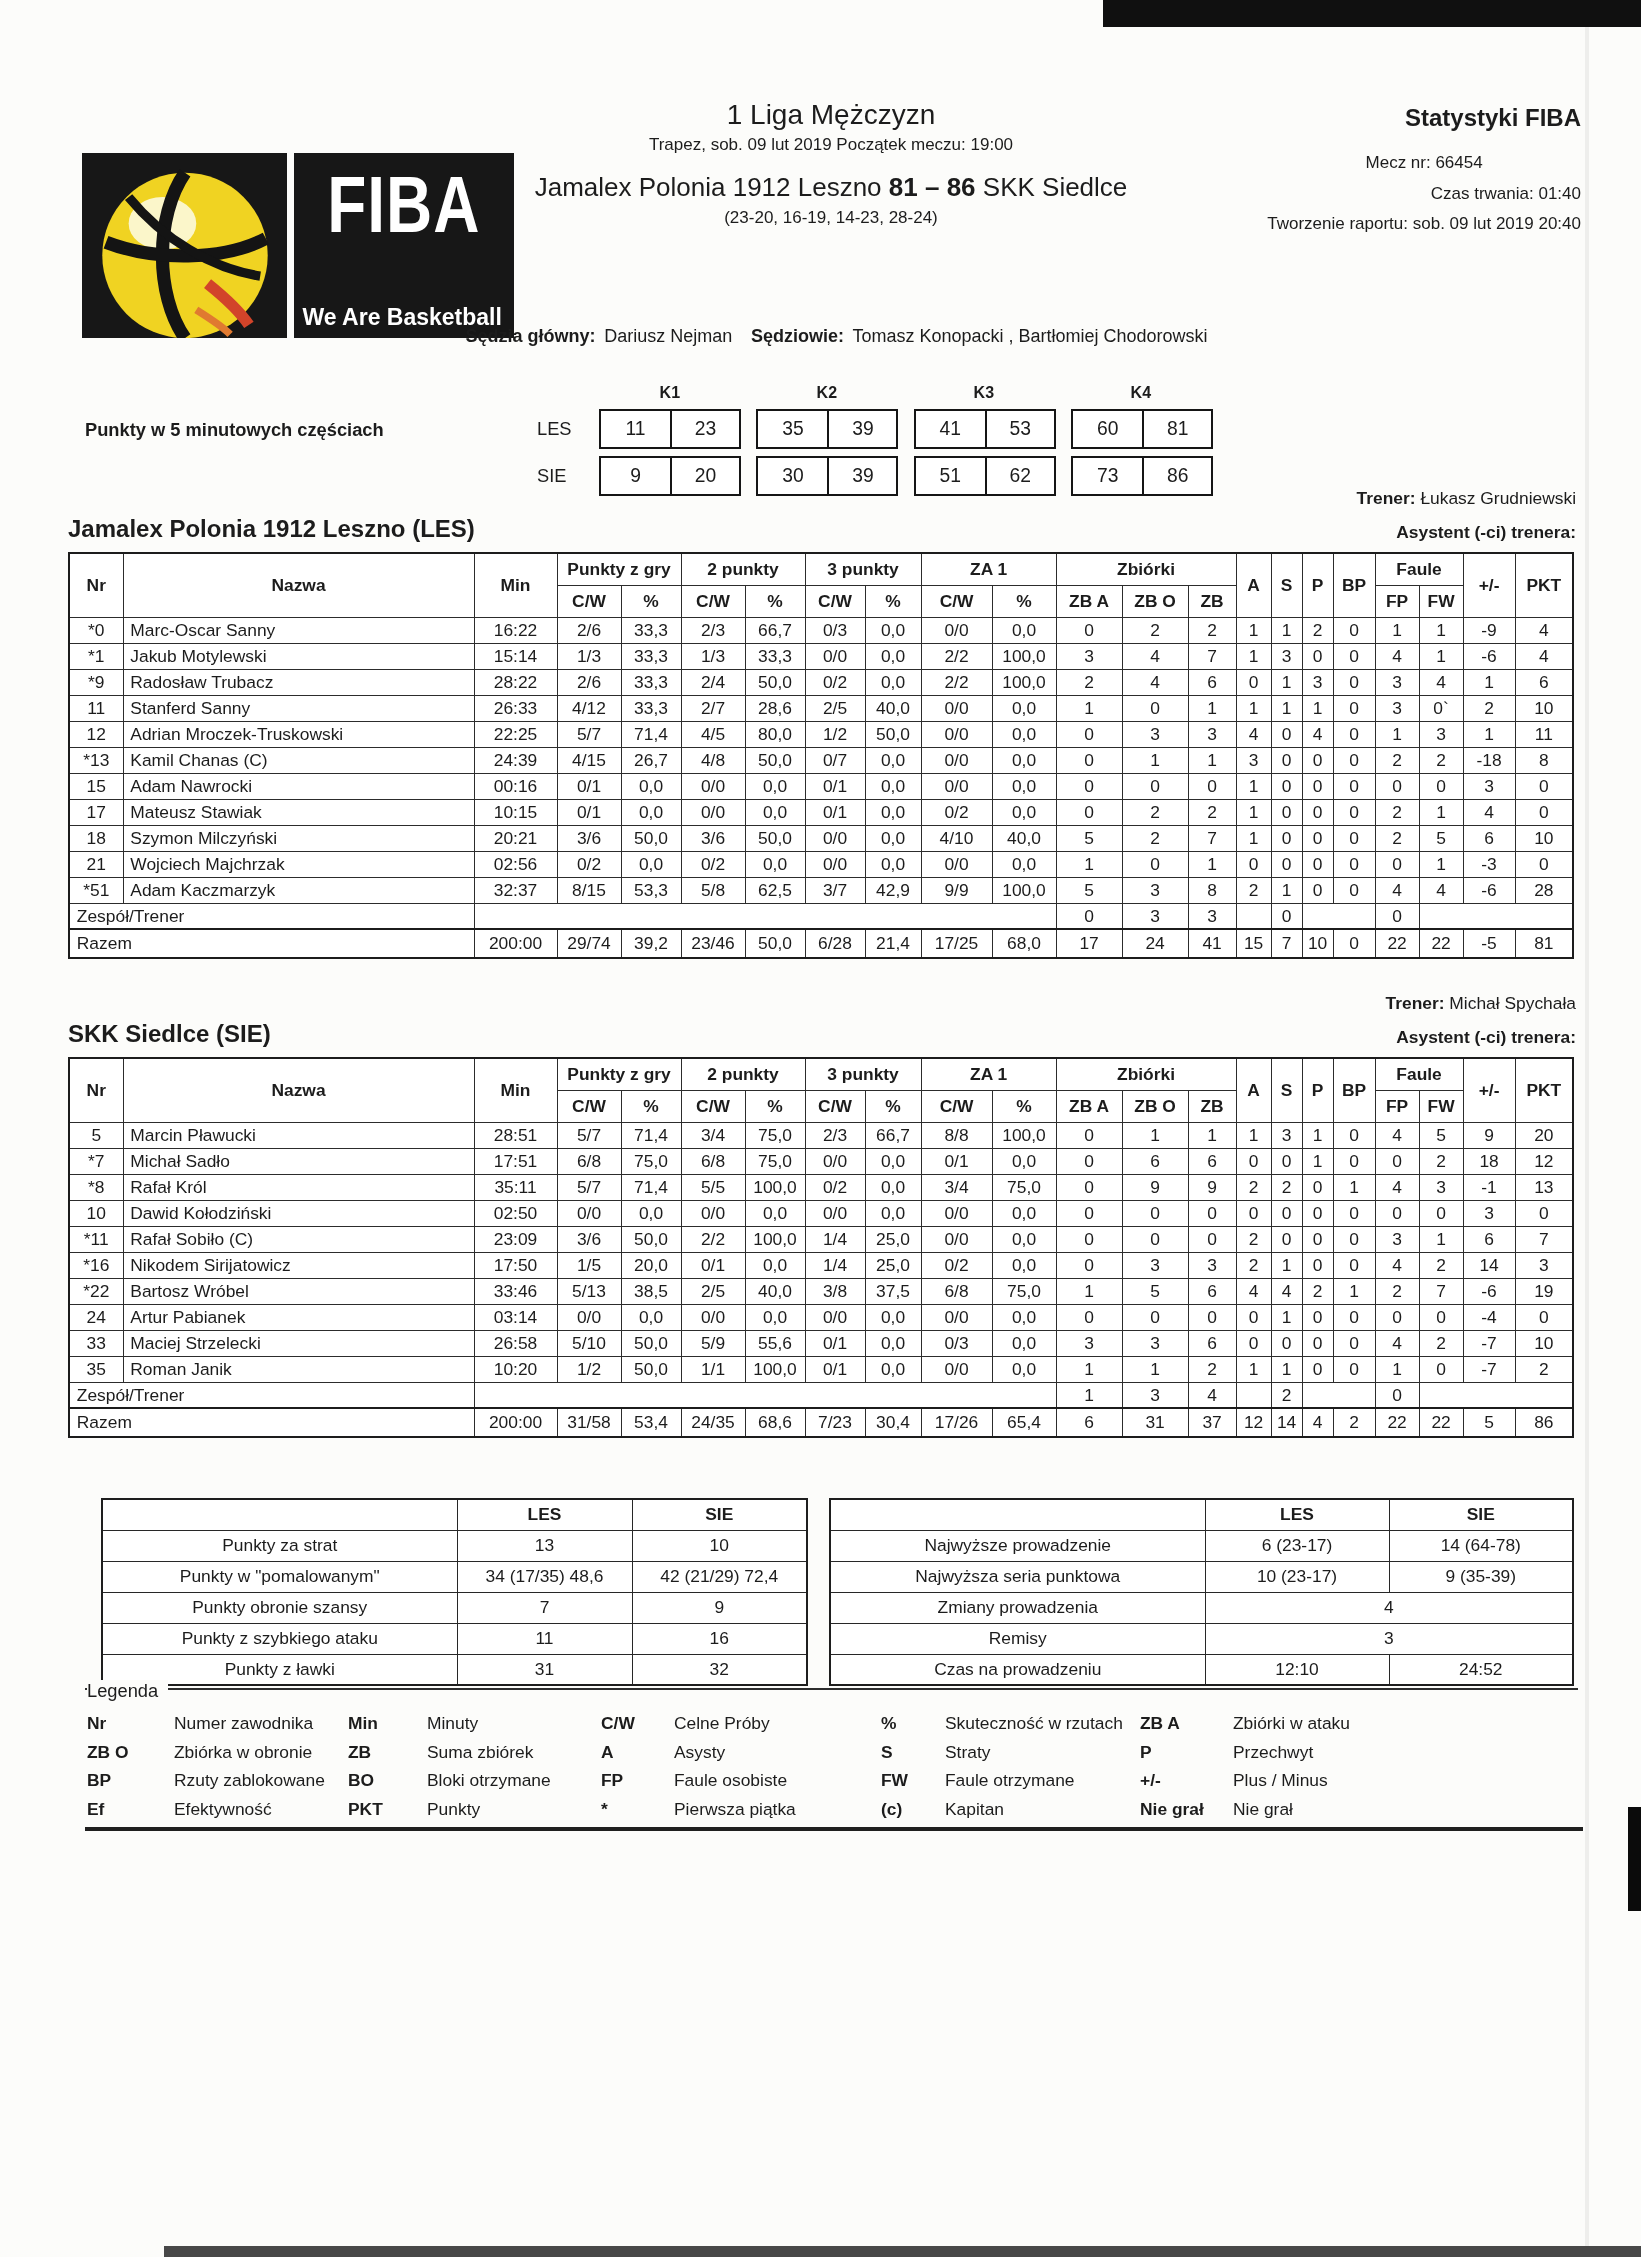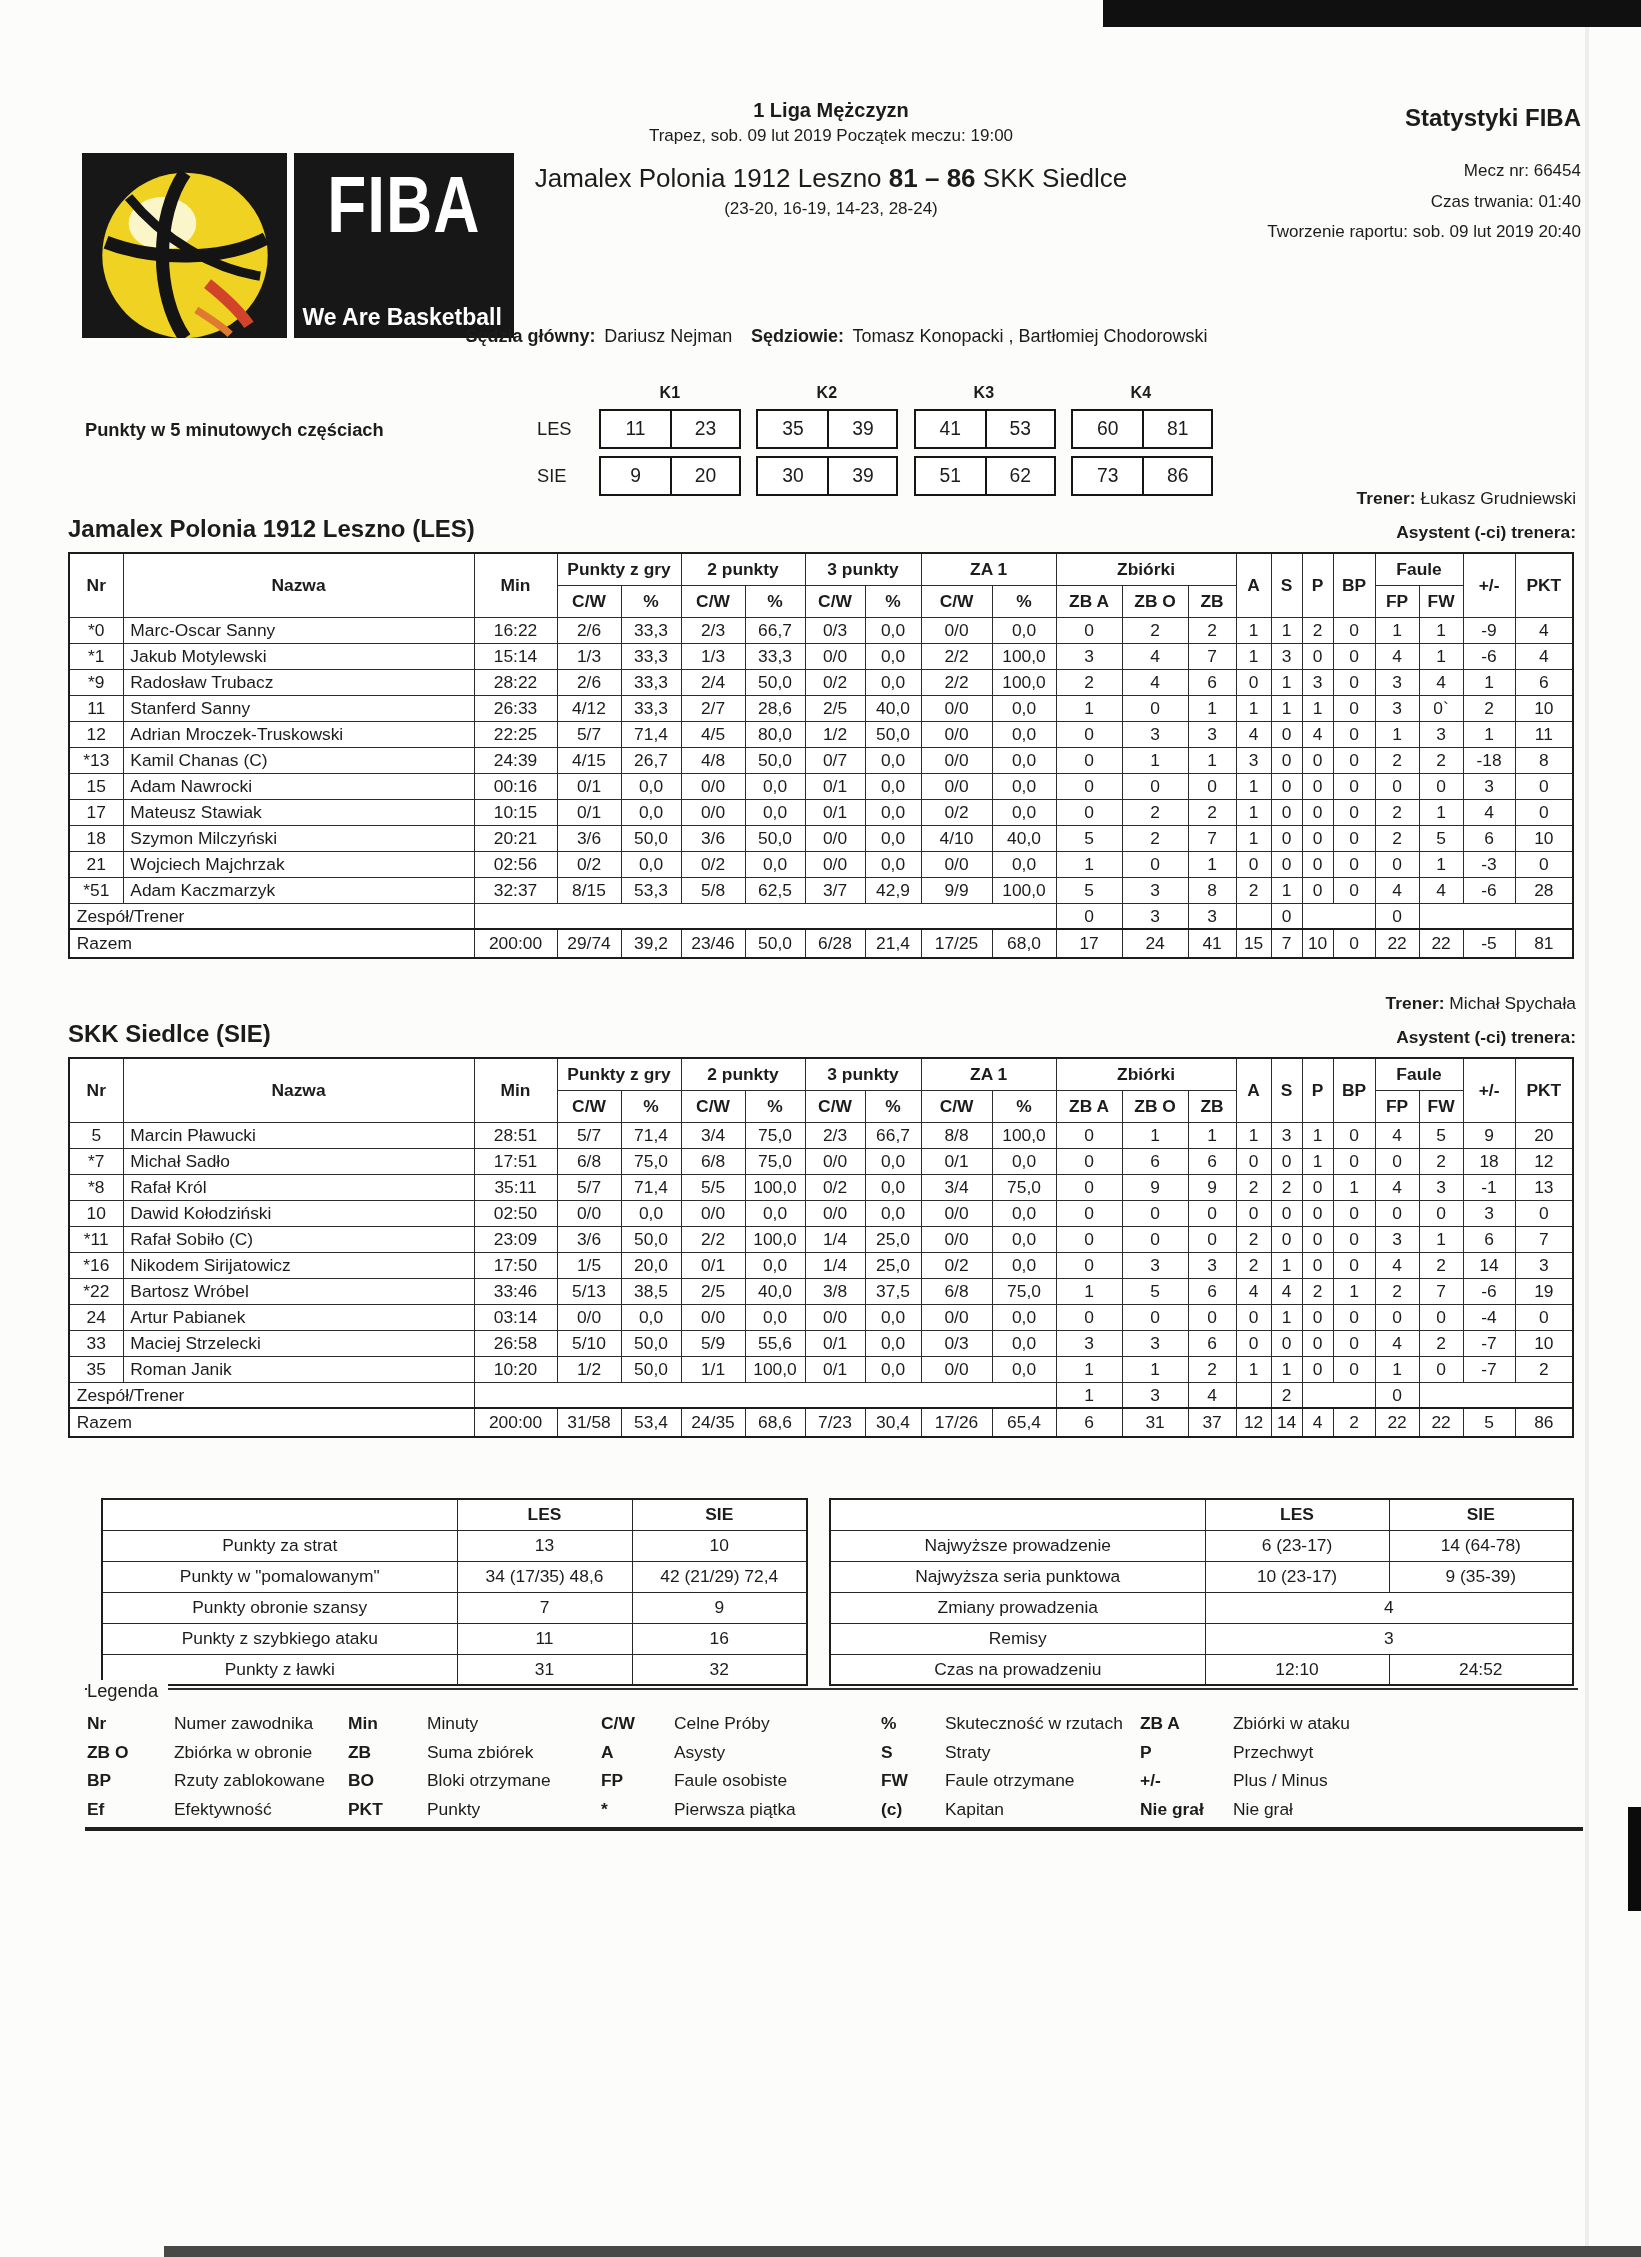--- a/index.html
+++ b/index.html
@@ -14,21 +14,21 @@
   .artifact-edge{position:absolute;top:27px;right:52px;width:3.9px;height:2221px;background:rgba(120,120,115,0.10);}
 
   
   .fiba-logo{position:absolute;left:82px;top:153px;display:flex;gap:6.8px;}
   .logo-ball-box{width:205px;height:185px;background:#171717;display:flex;align-items:center;justify-content:center;overflow:hidden;}
   .logo-right{width:220px;height:185px;background:#171717;position:relative;}
   .logo-fiba{position:absolute;top:13.5px;left:50%;transform:translateX(-50%) scaleY(1.25);
              color:#fff;font-size:64px;font-weight:bold;letter-spacing:1px;}
   .logo-tag{position:absolute;bottom:6.8px;left:8.7px;color:#fff;font-size:23px;font-weight:bold;white-space:nowrap;}
   .header-center{position:absolute;left:406px;width:850px;top:99px;text-align:center;}
-  .league{font-size:20px;font-weight:bold;text-align:center;}
+  .league{font-size:28px;font-weight:normal;text-align:center;}
   .venue{font-size:17px;margin-top:3.9px;}
   .match-line{font-size:26px;margin-top:17.4px;white-space:nowrap;}
   .match-line .score{font-weight:bold;}
   .partials{font-size:17px;margin-top:4.8px;}
   .header-right{position:absolute;right:60px;top:97px;text-align:right;font-size:17px;}
   .stats-title{font-size:24px;font-weight:bold;margin-top:7px;}
   .hr-item{margin-top:10.6px;}
   .referees{position:absolute;top:326px;left:16px;width:100%;text-align:center;font-size:18px;}
   .referees b{margin:0 3.9px 0 13.5px;}
 
@@ -110,21 +110,21 @@
     <div class="match-line">
       <span>Jamalex Polonia 1912 Leszno</span>
       <span class="score">81 – 86</span>
       <span>SKK Siedlce</span>
     </div>
     <div class="partials">(23-20, 16-19, 14-23, 28-24)</div>
   </div>
 
   <div class="header-right">
     <div class="stats-title">Statystyki FIBA</div>
-    <div class="hr-item" style="margin-top:29px;">Mecz nr: 66454</div>
+    <div class="hr-item" style="margin-top:21px;text-align:center;">Mecz nr: 66454</div>
     <div class="hr-item">Czas trwania: 01:40</div>
     <div class="hr-item">Tworzenie raportu: sob. 09 lut 2019 20:40</div>
   </div>
 
   <div class="referees">
     <b style="margin-left:0;">Sędzia główny:</b>
     <span>Dariusz Nejman</span>
     <b>Sędziowie:</b>
     <span>Tomasz Konopacki , Bartłomiej Chodorowski</span>
   </div>

